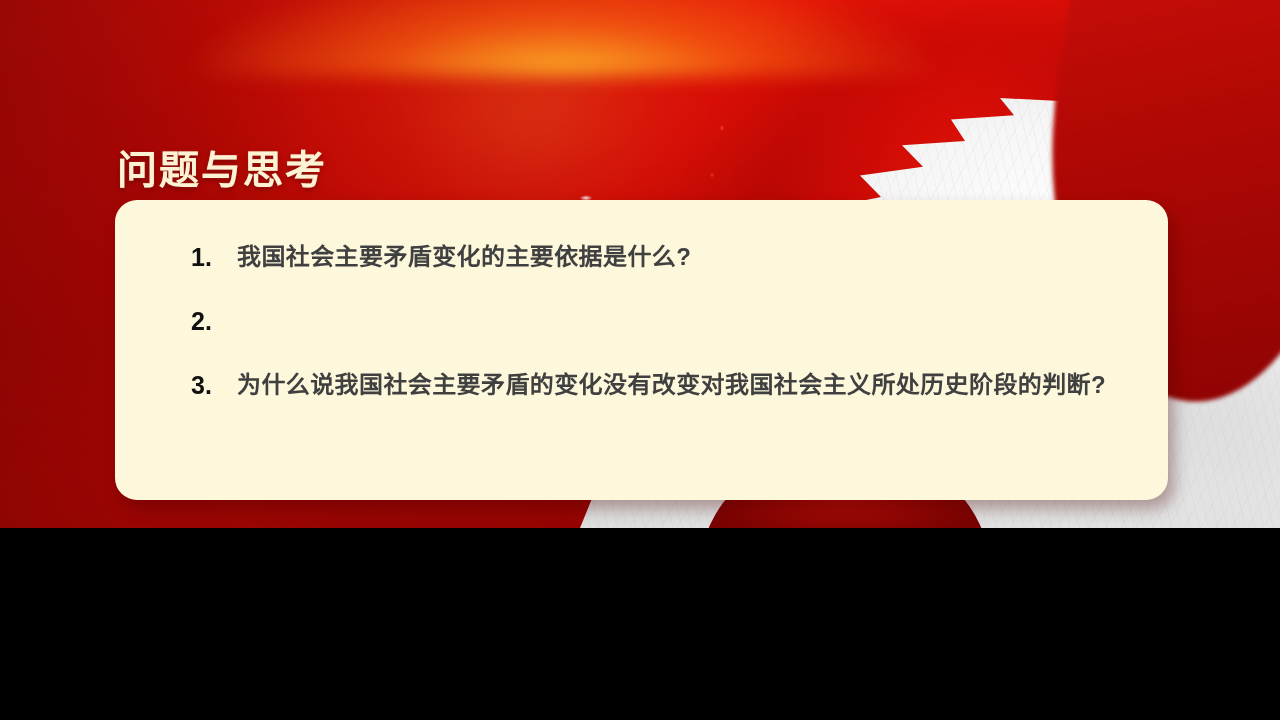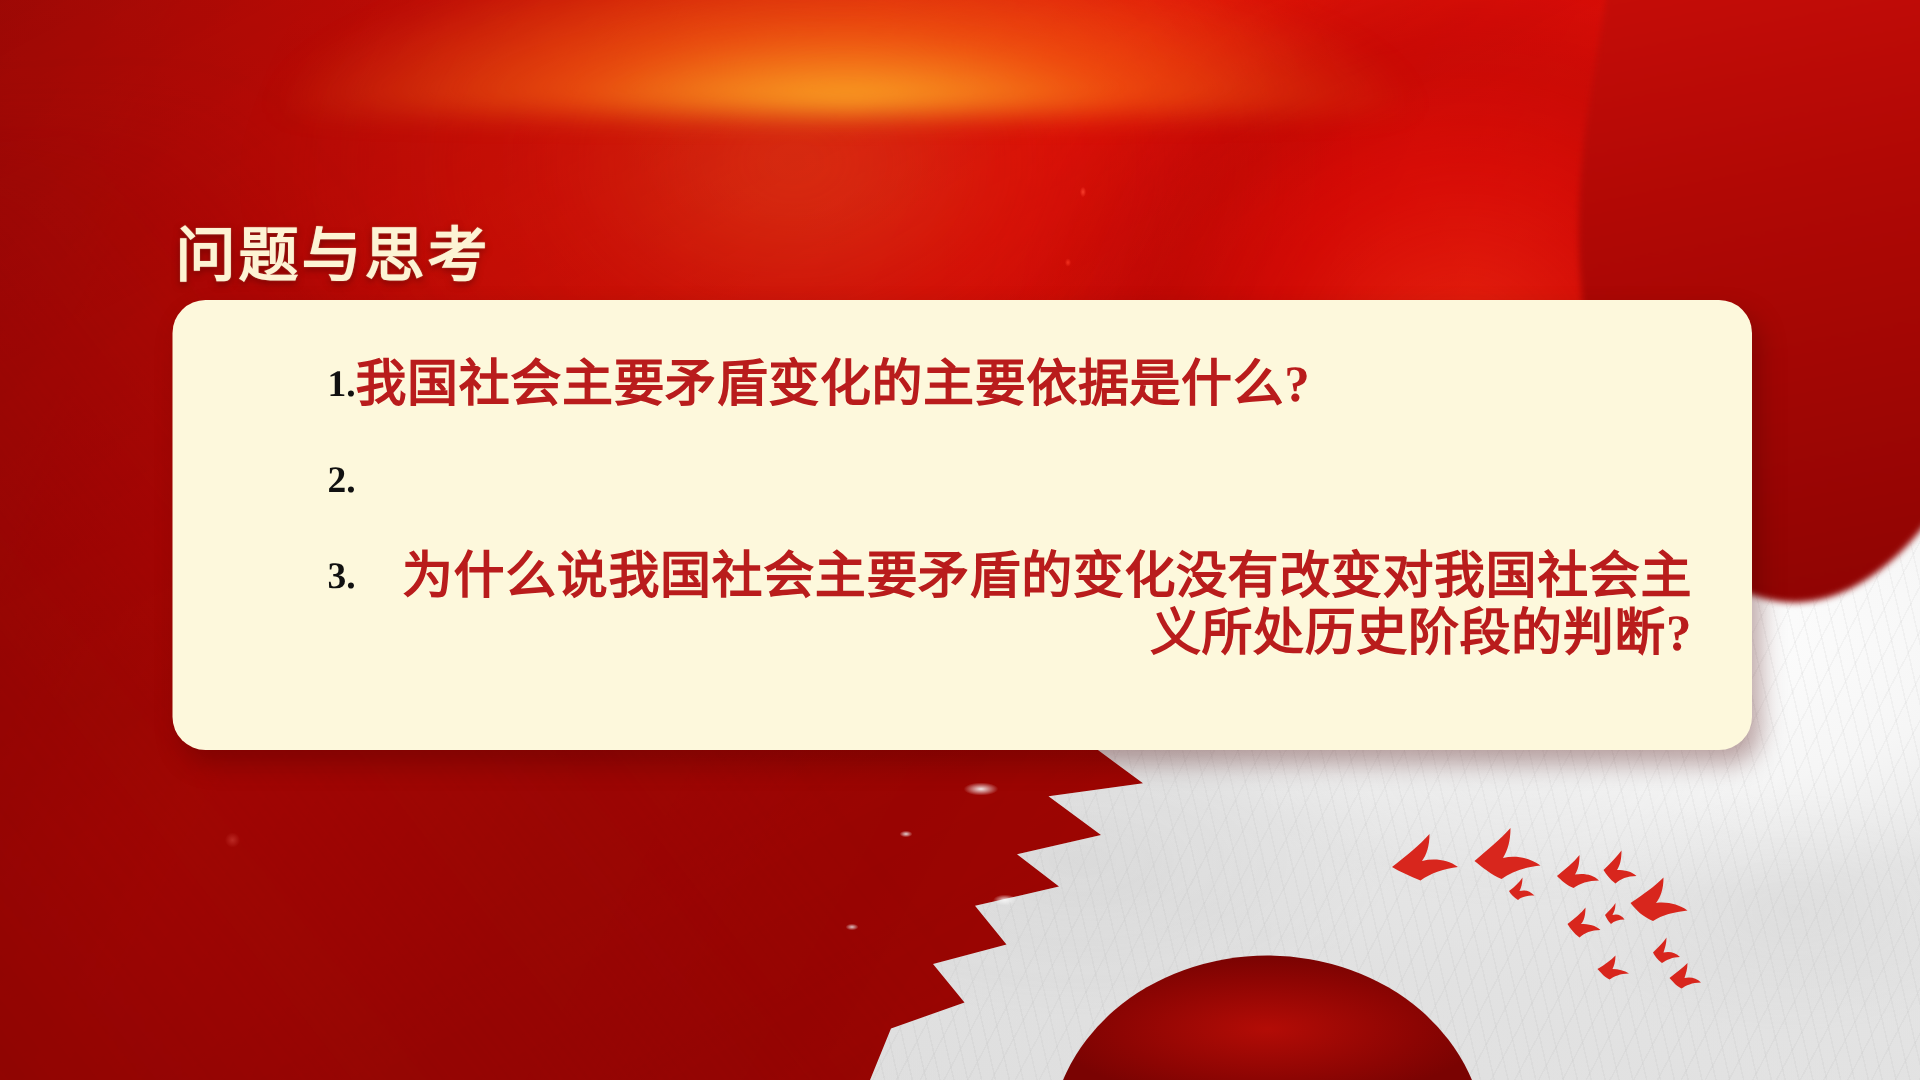--- a/index.html
+++ b/index.html
@@ -4,25 +4,24 @@
 <title>问题与思考</title>
 <style>
   html, body {
     margin: 0;
     padding: 0;
     background: #000;
   }
   #slide {
     position: relative;
     width: 1280px;
-    height: 720px;
+    height: 528px;
     overflow: hidden;
-    font-family: Liberation Serif, serif;
+    font-family: Liberation Sans, sans-serif;
     background: #c10d0d;
-    text-align: right;
   }
 
   
   .bg-layer {
     position: absolute;
     inset: 0;
     pointer-events: none;
   }
 
   
@@ -255,25 +254,25 @@
   .qitem:last-child { margin-bottom: 0; }
   .qnum {
     flex: 0 0 auto;
     width: 46px;
     font-size: 25px;
     font-weight: 700;
     line-height: 38px;
     color: #111;
   }
   .qtext {
-    font-size: 34px;
+    font-size: 24px;
     font-weight: 700;
     line-height: 38px;
     letter-spacing: .4px;
-    color: #b91c1c;
+    color: #404040;
   }
 
   
   .birds {
     position: absolute;
     left: 920px;
     top: 540px;
     width: 300px;
     height: 150px;
   }

